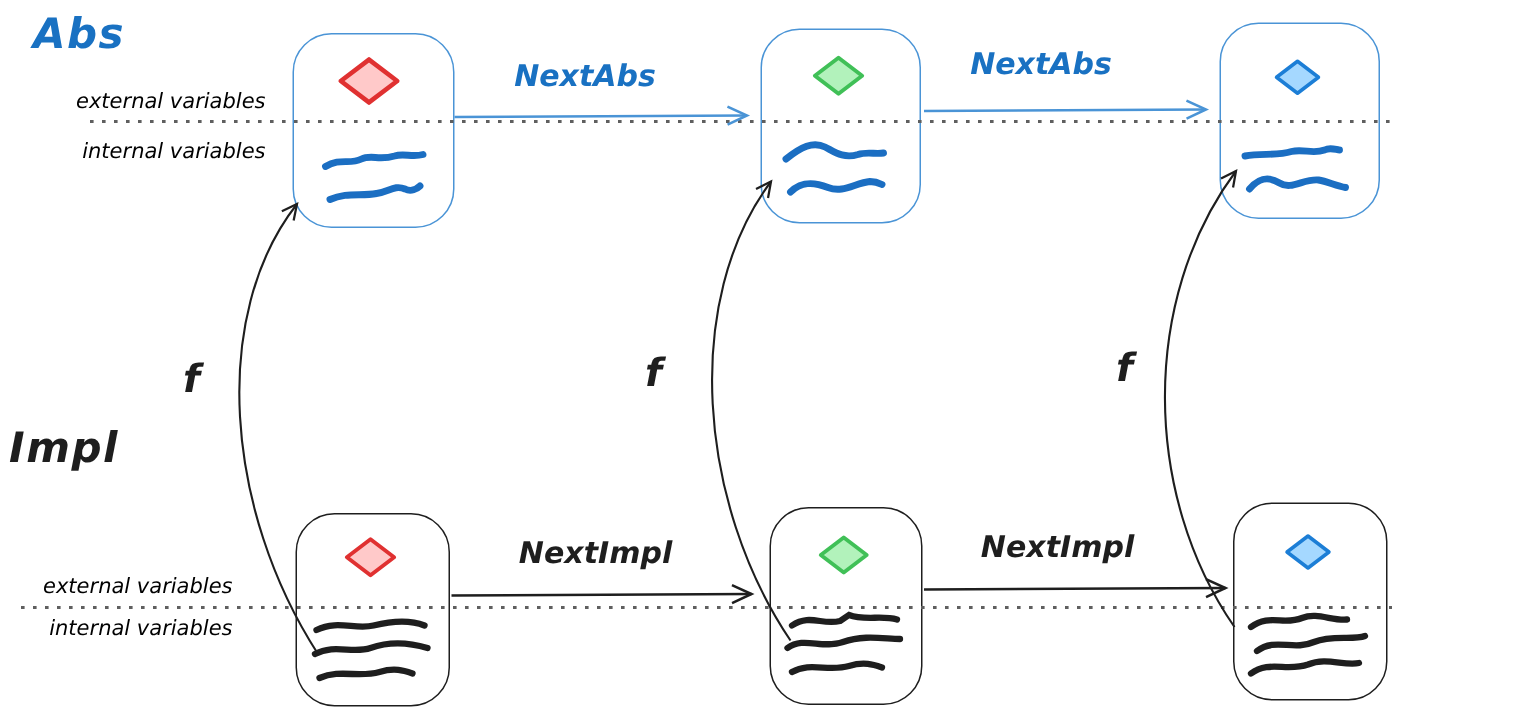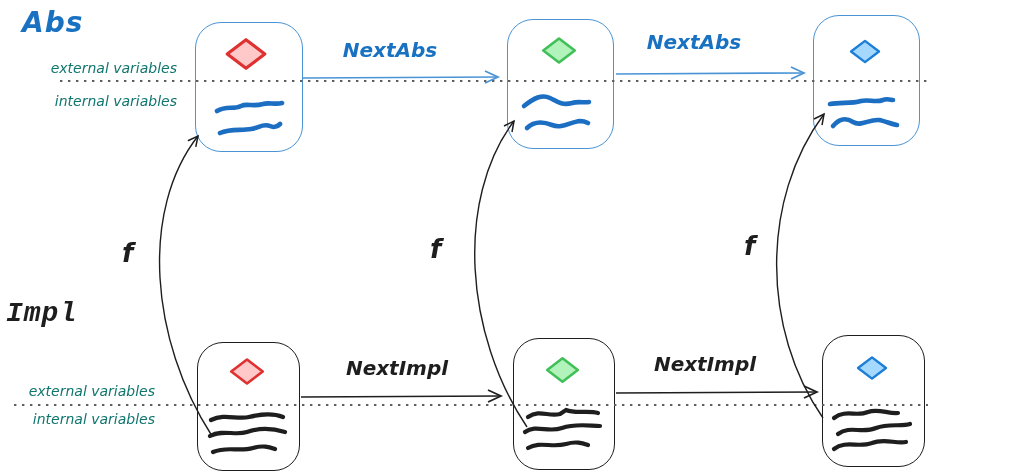--- a/index.html
+++ b/index.html
@@ -7,21 +7,21 @@
     position:relative; width:928px; height:476px;
     background: var(--background, #ffffff);
     font-family: "DejaVu Sans", sans-serif;
     overflow:hidden;
   }
   .overlay { position:absolute; left:0; top:0; z-index:5; pointer-events:none; }
   .label { position:absolute; font-style:italic; z-index:6; white-space:nowrap; }
   .row-title { font-size:28px; font-weight:bold; letter-spacing:1px; }
   .abs-text { color: var(--abs-accent); }
   .impl-text { color: var(--impl-ink); }
-  .var-label { font-size:14px; color:#0f766e; text-align:right; }
+  .var-label { font-size:14px; color:#000000; text-align:right; }
   .trans-label { font-size:20px; font-weight:bold; text-align:center; width:130px; }
   .f-label { font-size:26px; font-weight:bold; color: var(--impl-ink); }
   .state-box { position:absolute; border:1.6px solid; border-radius:26px; z-index:2; background:transparent; }
   .state-box.abs { border-color: var(--abs-stroke); }
   .state-box.impl { border-color: var(--impl-ink); }
   .diamond { position:absolute; z-index:3; }
   .diamond path { stroke-width:3.5; stroke-linejoin:round; }
   .diamond.red path   { stroke: var(--red-stroke);   fill: var(--red-fill); }
   .diamond.green path { stroke: var(--green-stroke); fill: var(--green-fill); }
   .diamond.blue path  { stroke: var(--blue-stroke);  fill: var(--blue-fill); }
@@ -56,21 +56,21 @@
 
     <line x1="301" y1="397" x2="501" y2="396" stroke="var(--impl-ink)" stroke-width="1.7" marker-end="url(#ah-black)"></line>
     <line x1="616" y1="393" x2="817" y2="392" stroke="var(--impl-ink)" stroke-width="1.7" marker-end="url(#ah-black)"></line>
 
     <path d="M212 436 C150 340 140 210 198 136" fill="none" stroke="var(--impl-ink)" stroke-width="1.4" marker-end="url(#ah-f)"></path>
     <path d="M527 427 C465 335 455 200 514 121" fill="none" stroke="var(--impl-ink)" stroke-width="1.4" marker-end="url(#ah-f)"></path>
     <path d="M823 418 C762 330 760 200 824 114" fill="none" stroke="var(--impl-ink)" stroke-width="1.4" marker-end="url(#ah-f)"></path>
   </svg>
 
   <div class="label row-title abs-text" style="left:22px; top:6px;">Abs</div>
-  <div class="label row-title impl-text" style="left:6px; top:298px;font-family:Liberation Mono, monospace;">Impl</div>
+  <div class="label row-title impl-text" style="left:6px; top:282px;">Impl</div>
 
   <div class="label var-label" style="left:40px; top:60px; width:137px;">external variables</div>
   <div class="label var-label" style="left:40px; top:93px; width:137px;">internal variables</div>
   <div class="label var-label" style="left:20px; top:383px; width:135px;">external variables</div>
   <div class="label var-label" style="left:20px; top:411px; width:135px;">internal variables</div>
 
   <div class="label trans-label abs-text" style="left:325px; top:38px;">NextAbs</div>
   <div class="label trans-label abs-text" style="left:629px; top:30px;">NextAbs</div>
   <div class="label trans-label impl-text" style="left:332px; top:356px;">NextImpl</div>
   <div class="label trans-label impl-text" style="left:640px; top:352px;">NextImpl</div>

